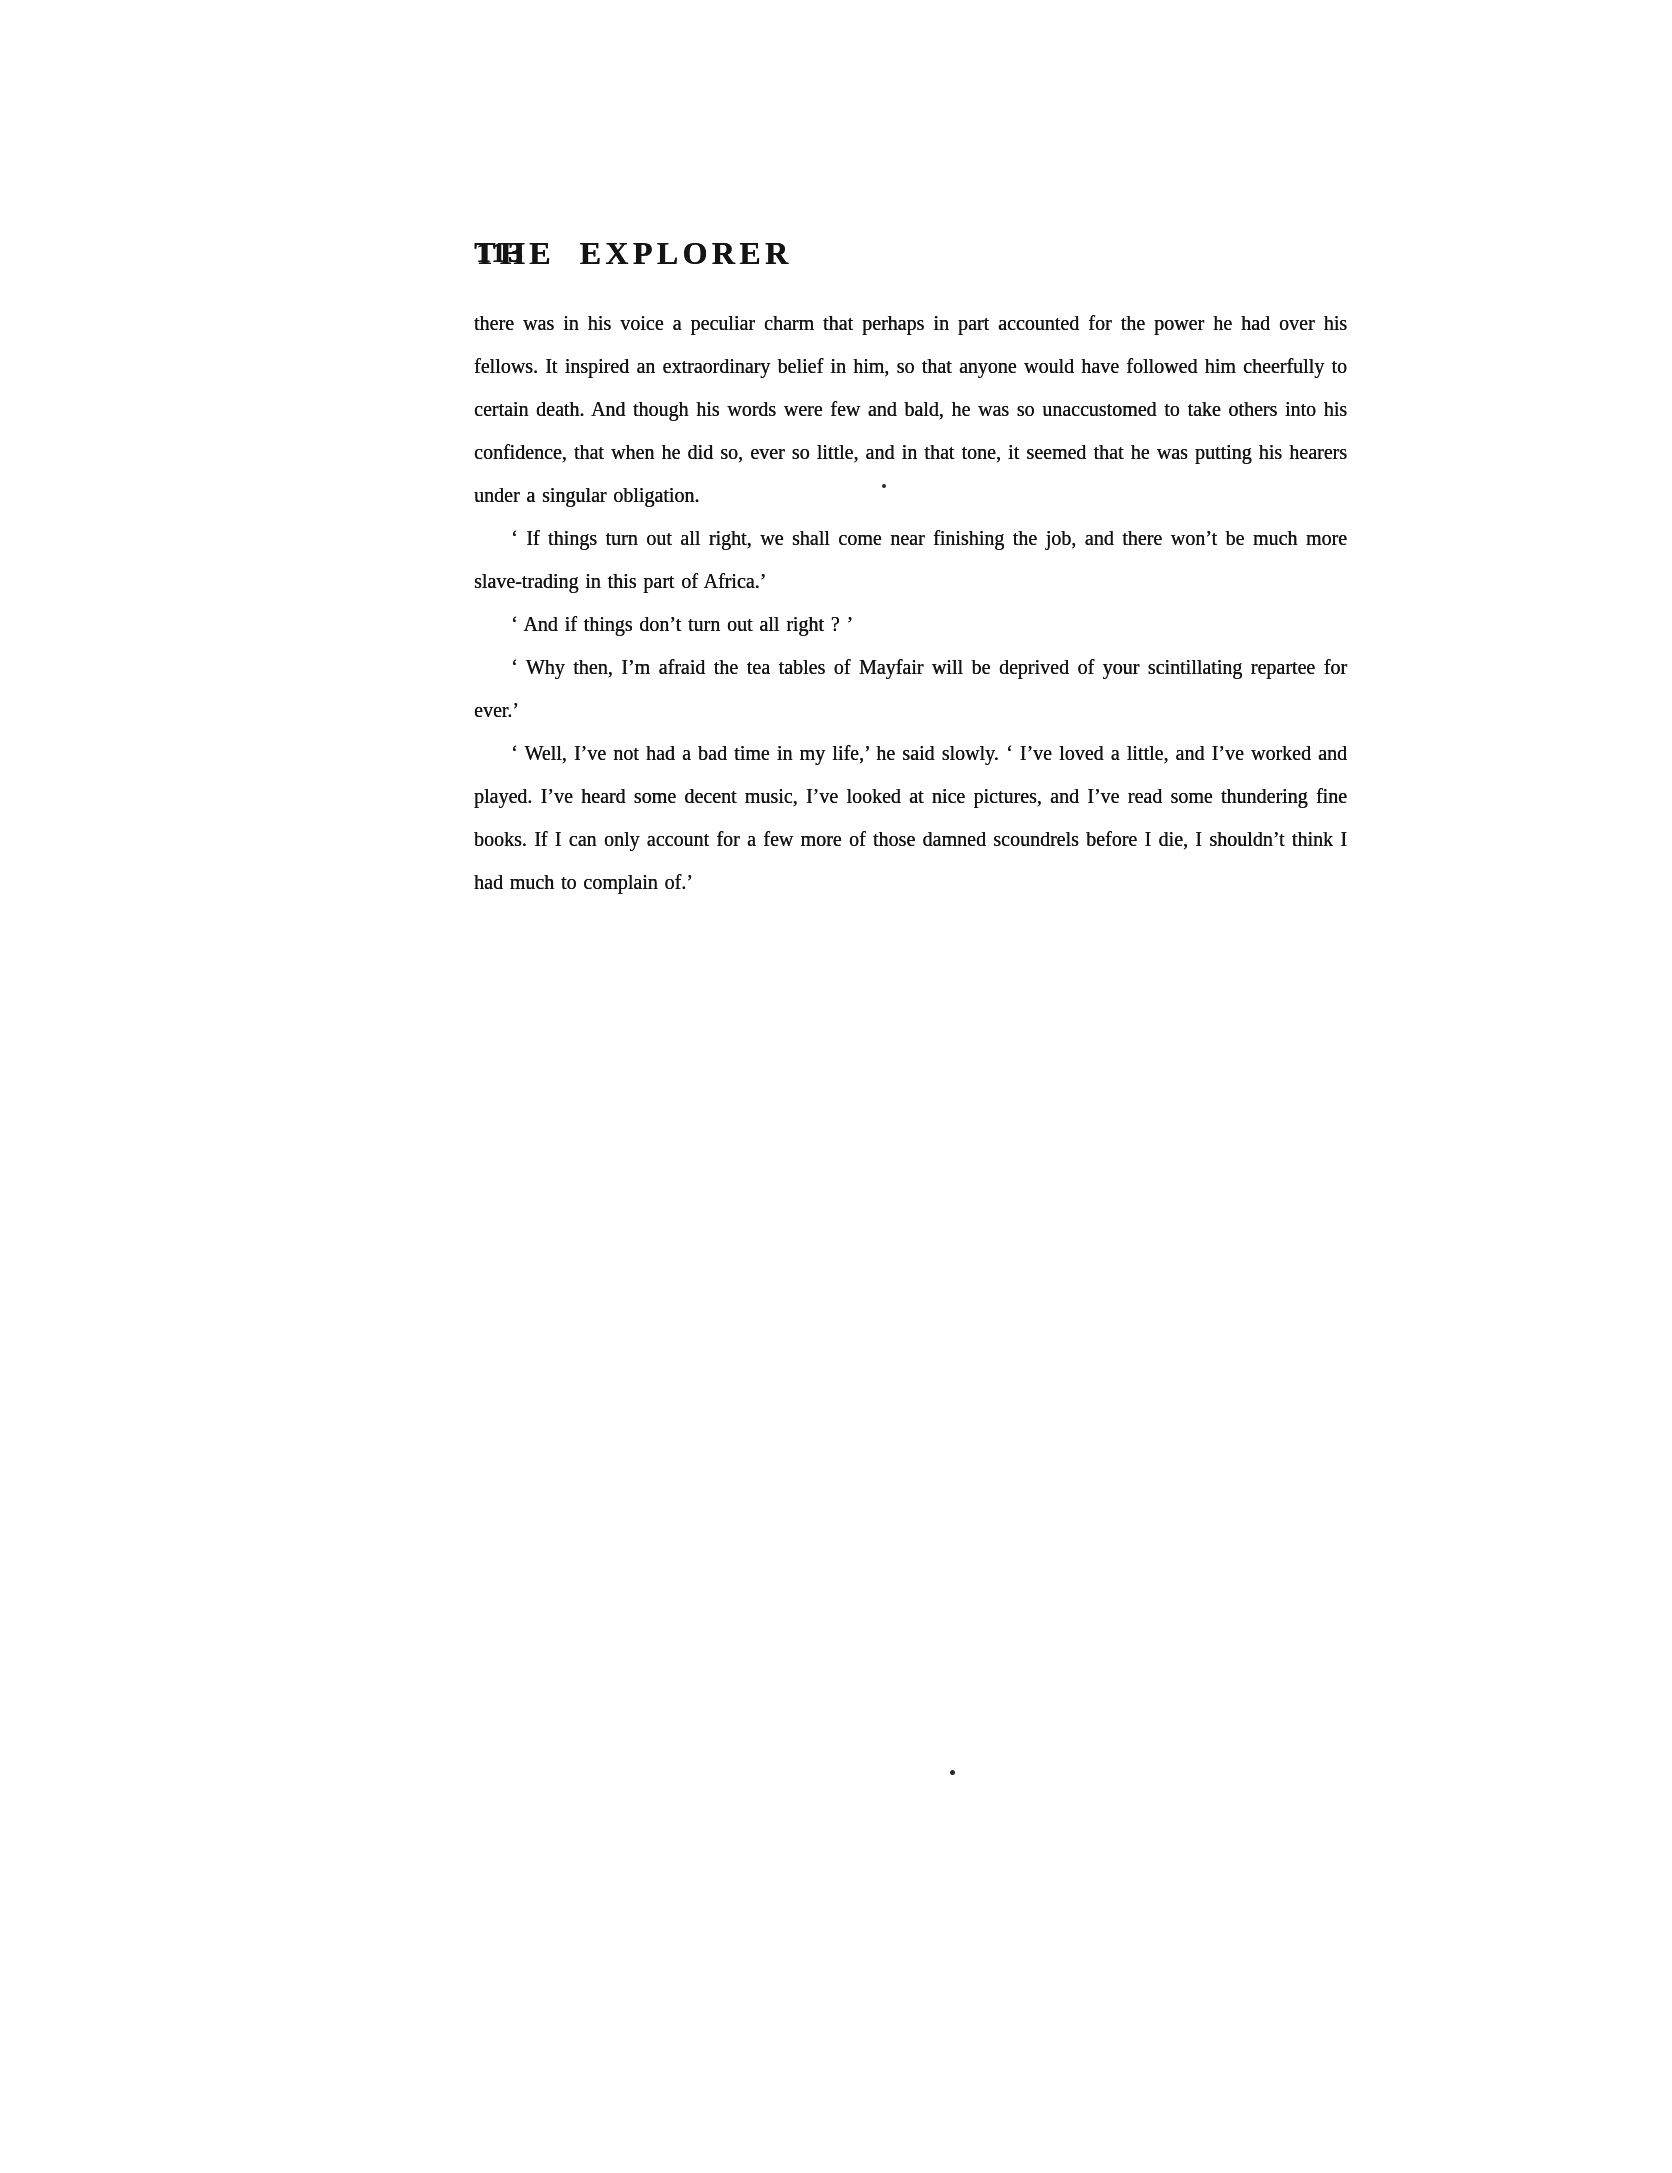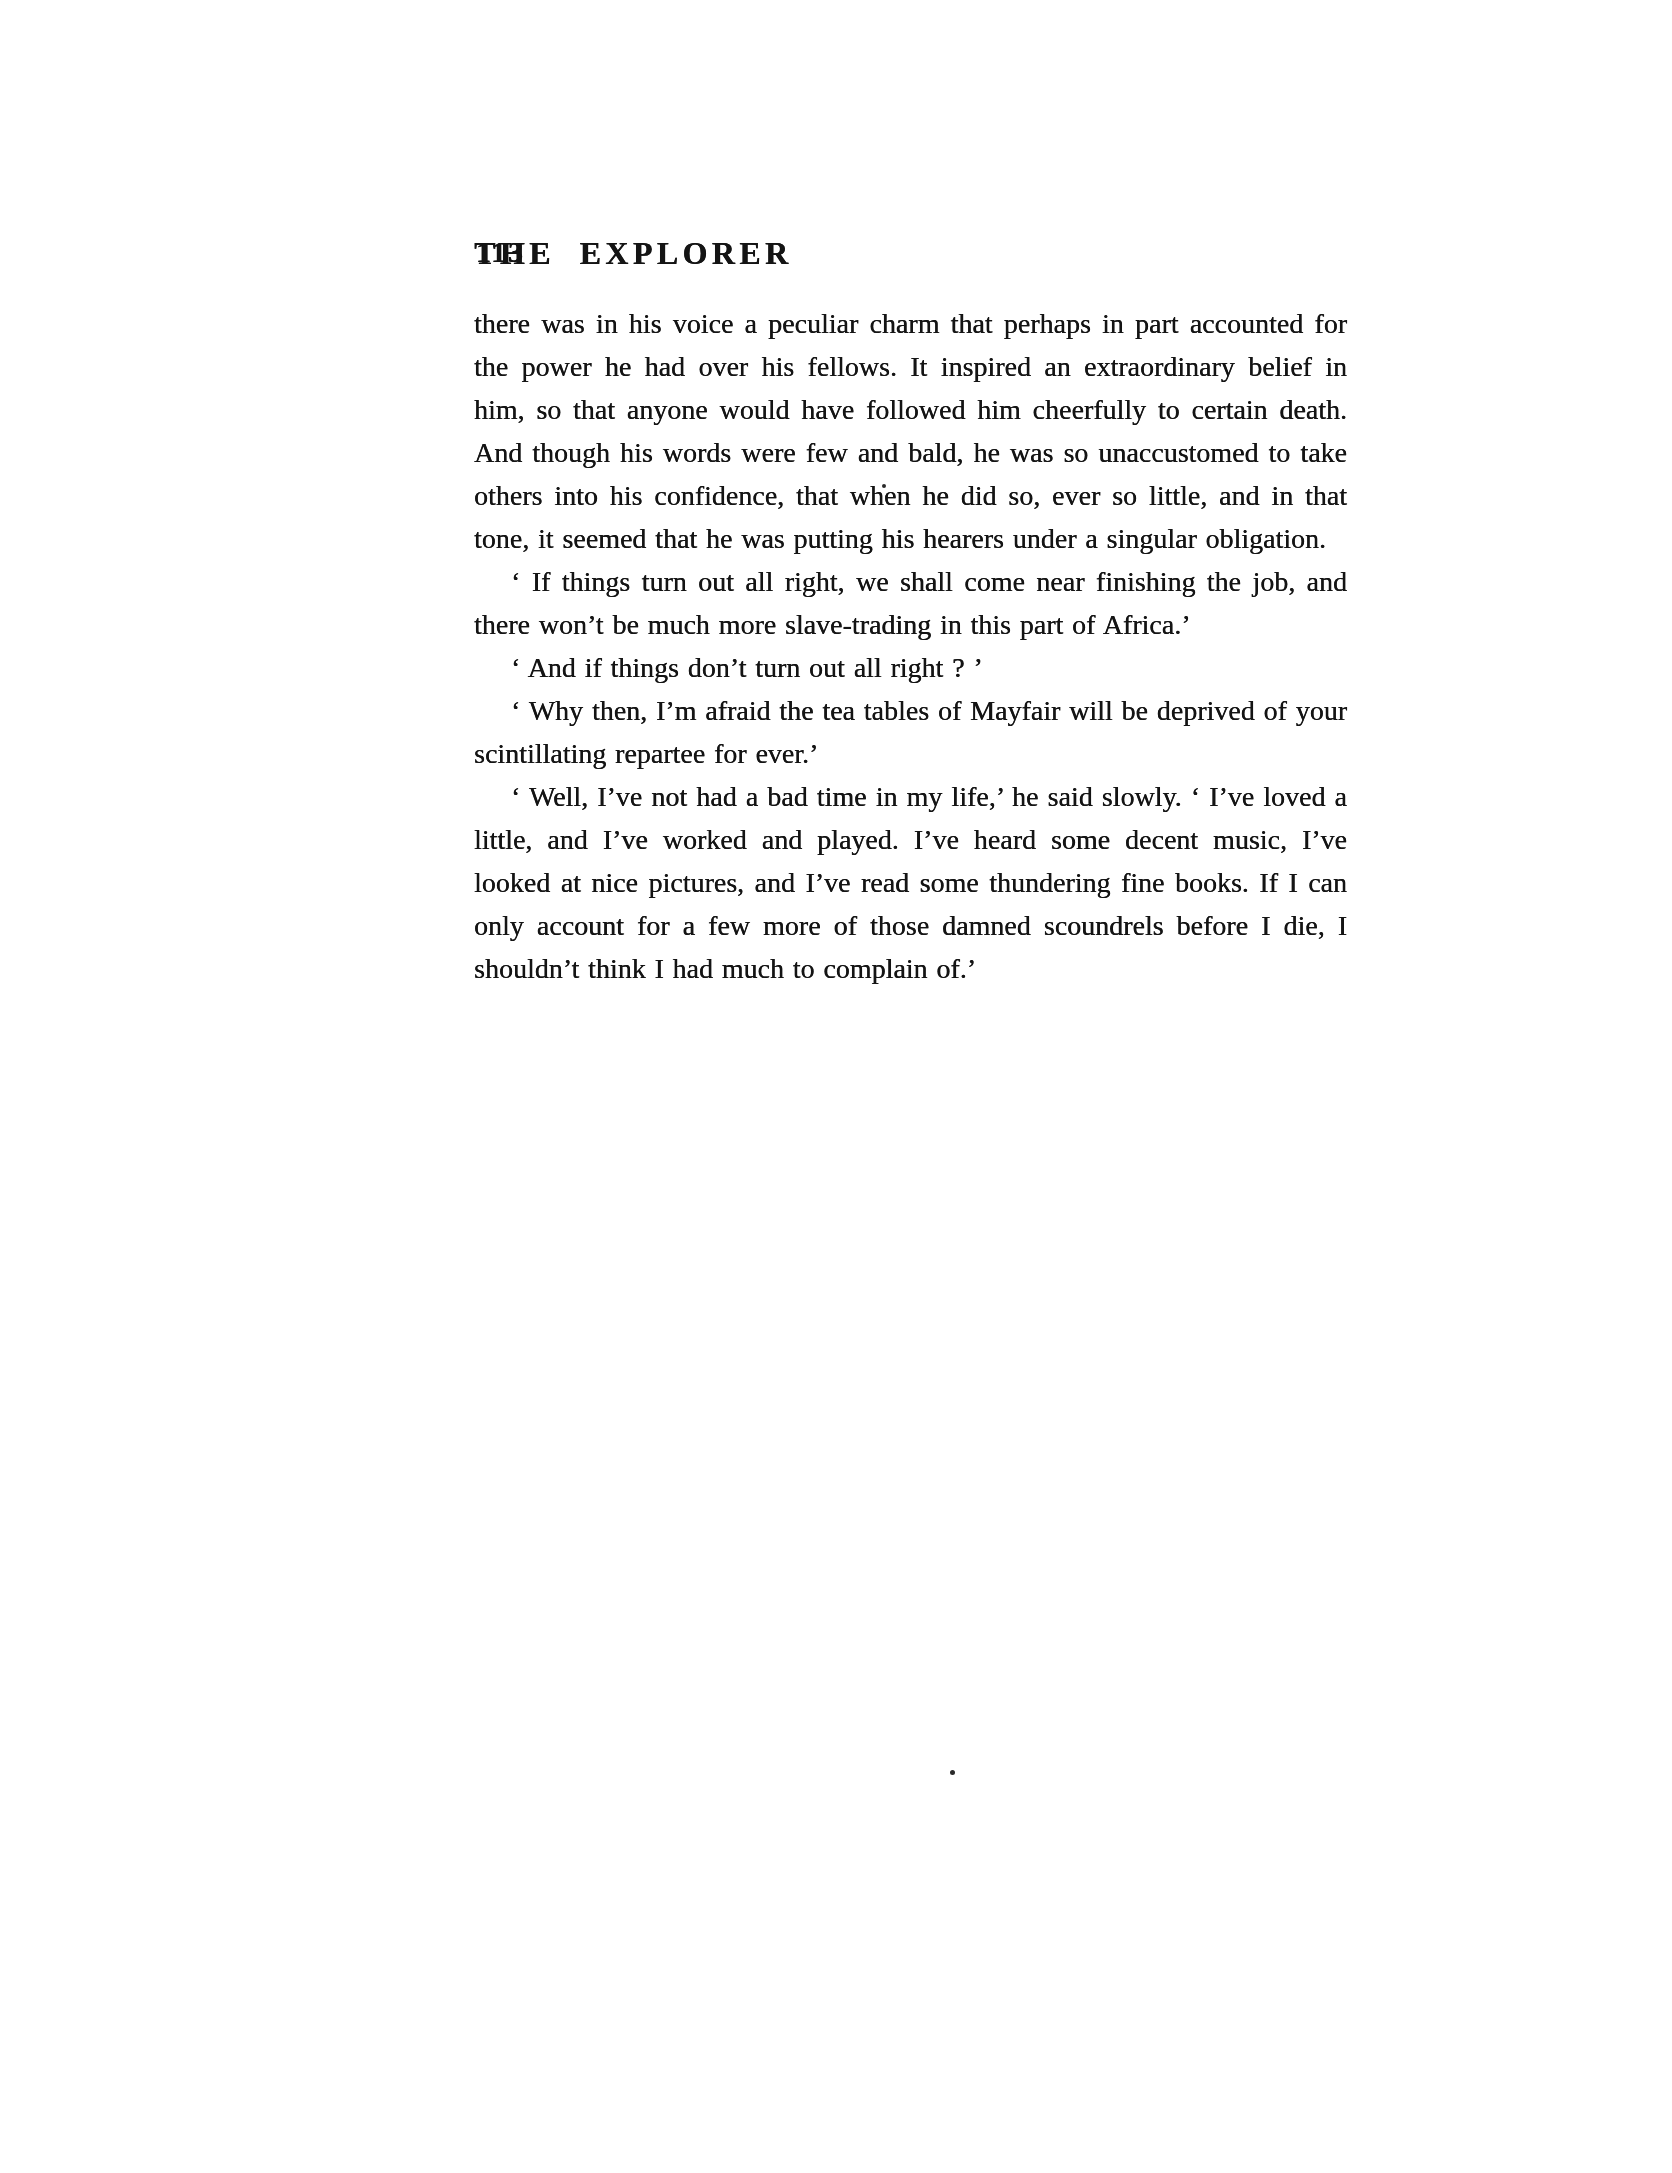--- a/index.html
+++ b/index.html
@@ -51,21 +51,21 @@
     letter-spacing: 4.4px;
     word-spacing: 12.3px;
     text-shadow: 0.4px 0 0 currentColor;
   }
 
   .text-block {
     width: 100%;
   }
 
   .para {
-    font-size: 28px;
+    font-size: 20px;
     line-height: 43px;
     text-align: justify;
     word-spacing: 1.8px;
     text-shadow: 0.3px 0 0 currentColor;
   }
 
   .para.indent {
     text-indent: 37px;
   }
 

